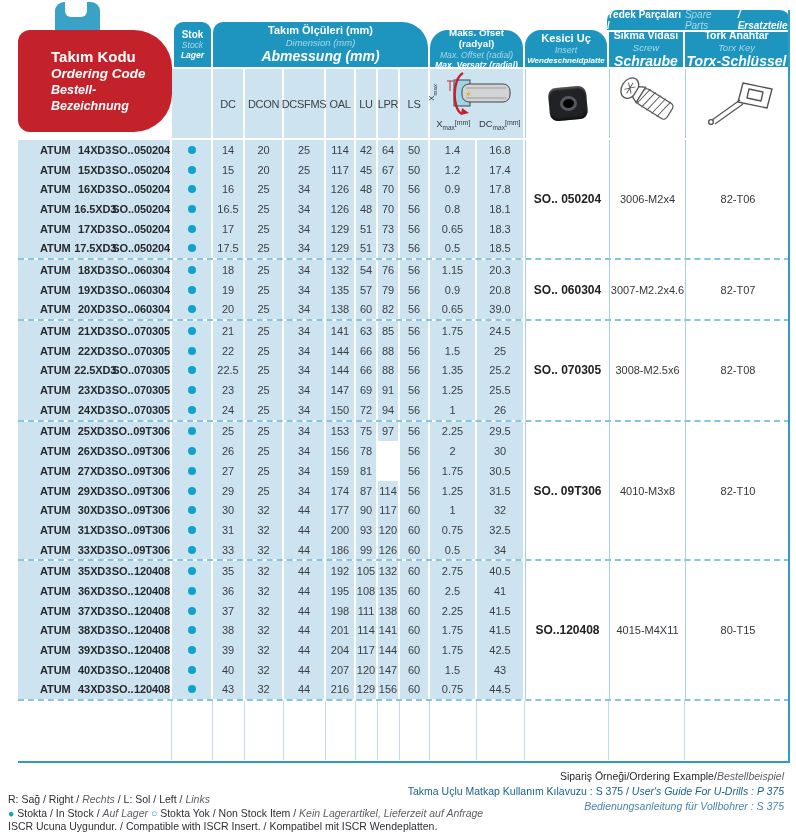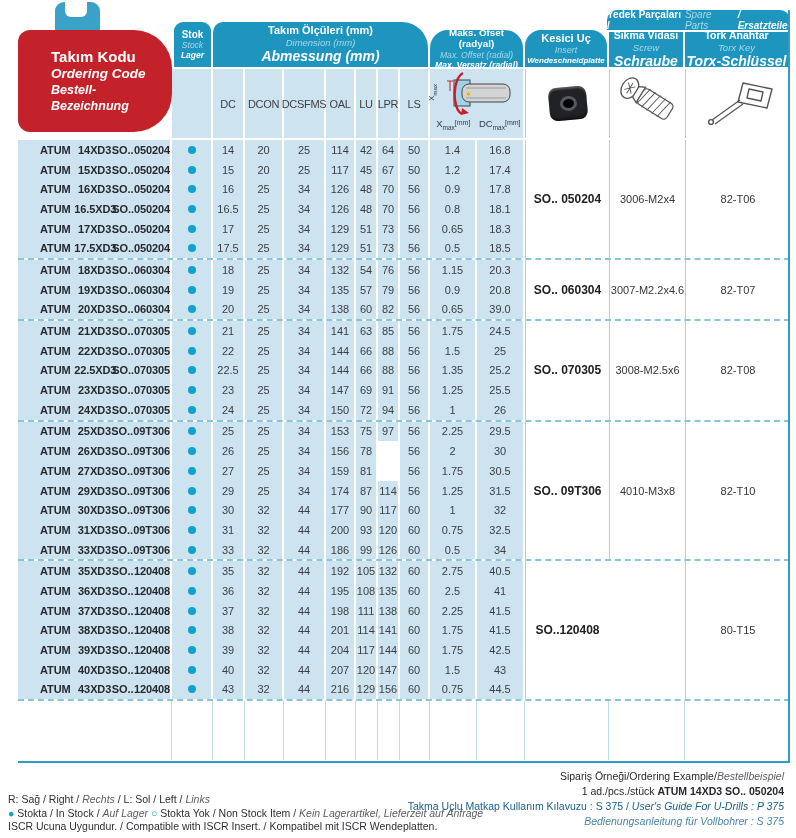--- a/index.html
+++ b/index.html
@@ -603,20 +603,21 @@
           <div class="cell lb valc" style="grid-area: 7 / 5;">44</div>
           <div class="cell lb valc" style="grid-area: 7 / 6;">186</div>
           <div class="cell lb valc" style="grid-area: 7 / 7;">99</div>
           <div class="cell lb valc" style="grid-area: 7 / 8;">126</div>
           <div class="cell lb valc" style="grid-area: 7 / 9;">60</div>
           <div class="cell lb valc" style="grid-area: 7 / 10;">0.5</div>
           <div class="cell lb valc" style="grid-area: 7 / 11;">34</div>
         </div>
         <div class="group">
           <div class="cell span insert-code" style="grid-area: 1 / 12 / span 7;">SO..120408</div>
+          <div class="cell span screw-code" style="grid-area: 1 / 13 / span 7;">4015-M4X11</div>
           <div class="cell span torx-code" style="grid-area: 1 / 14 / span 7;">80-T15</div>
           <div class="cell lb codec" style="grid-area: 1 / 1;">
             <span class="c1">ATUM</span>
             <span class="c2">35XD3</span>
             <span class="c3">SO..</span>
             <span class="c4">120408</span>
           </div>
           <div class="cell lb stockc" style="grid-area: 1 / 2;">
             <span class="dot"></span>
           </div>
@@ -760,18 +761,17 @@
   <div class="right-border"></div>
   <div class="bottom-border"></div>
 
   <div class="footer-left">
       <div class="fl "><span class="">R: Sağ / Right / </span><span class="i">Rechts</span><span class=""> /  L: Sol / Left / </span><span class="i">Links</span></div>
       <div class="fl "><span class="dotf">●</span><span class=""> Stokta / In Stock / </span><span class="i">Auf Lager</span><span class="">    </span><span class="doto">○</span><span class=""> Stokta Yok / Non Stock Item / </span><span class="i">Kein Lagerartikel, Lieferzeit auf Anfrage</span></div>
       <div class="fl "><span class="">ISCR Ucuna Uygundur. / Compatible with ISCR Insert. / Kompatibel mit ISCR Wendeplatten.</span></div>
     </div>
   <div class="footer-right">
       <div class="fl "><span class="">Sipariş Örneği/Ordering Example/</span><span class="i">Bestellbeispiel</span></div>
-      <div class="fl "><span class="">1 ad./pcs./stück  </span><span class="b">ATUM 14XD3 SO.. 050204</span></div>
       <div class="fl nav"><span class="">Takma Uçlu Matkap Kullanım Kılavuzu : S 375 / </span><span class="i">User's Guide For U-Drills : P 375</span></div>
       <div class="fl navi"><span class="">Bedienungsanleitung für Vollbohrer : S 375</span></div>
     </div>
 
 </div>
 
 </body></html>

